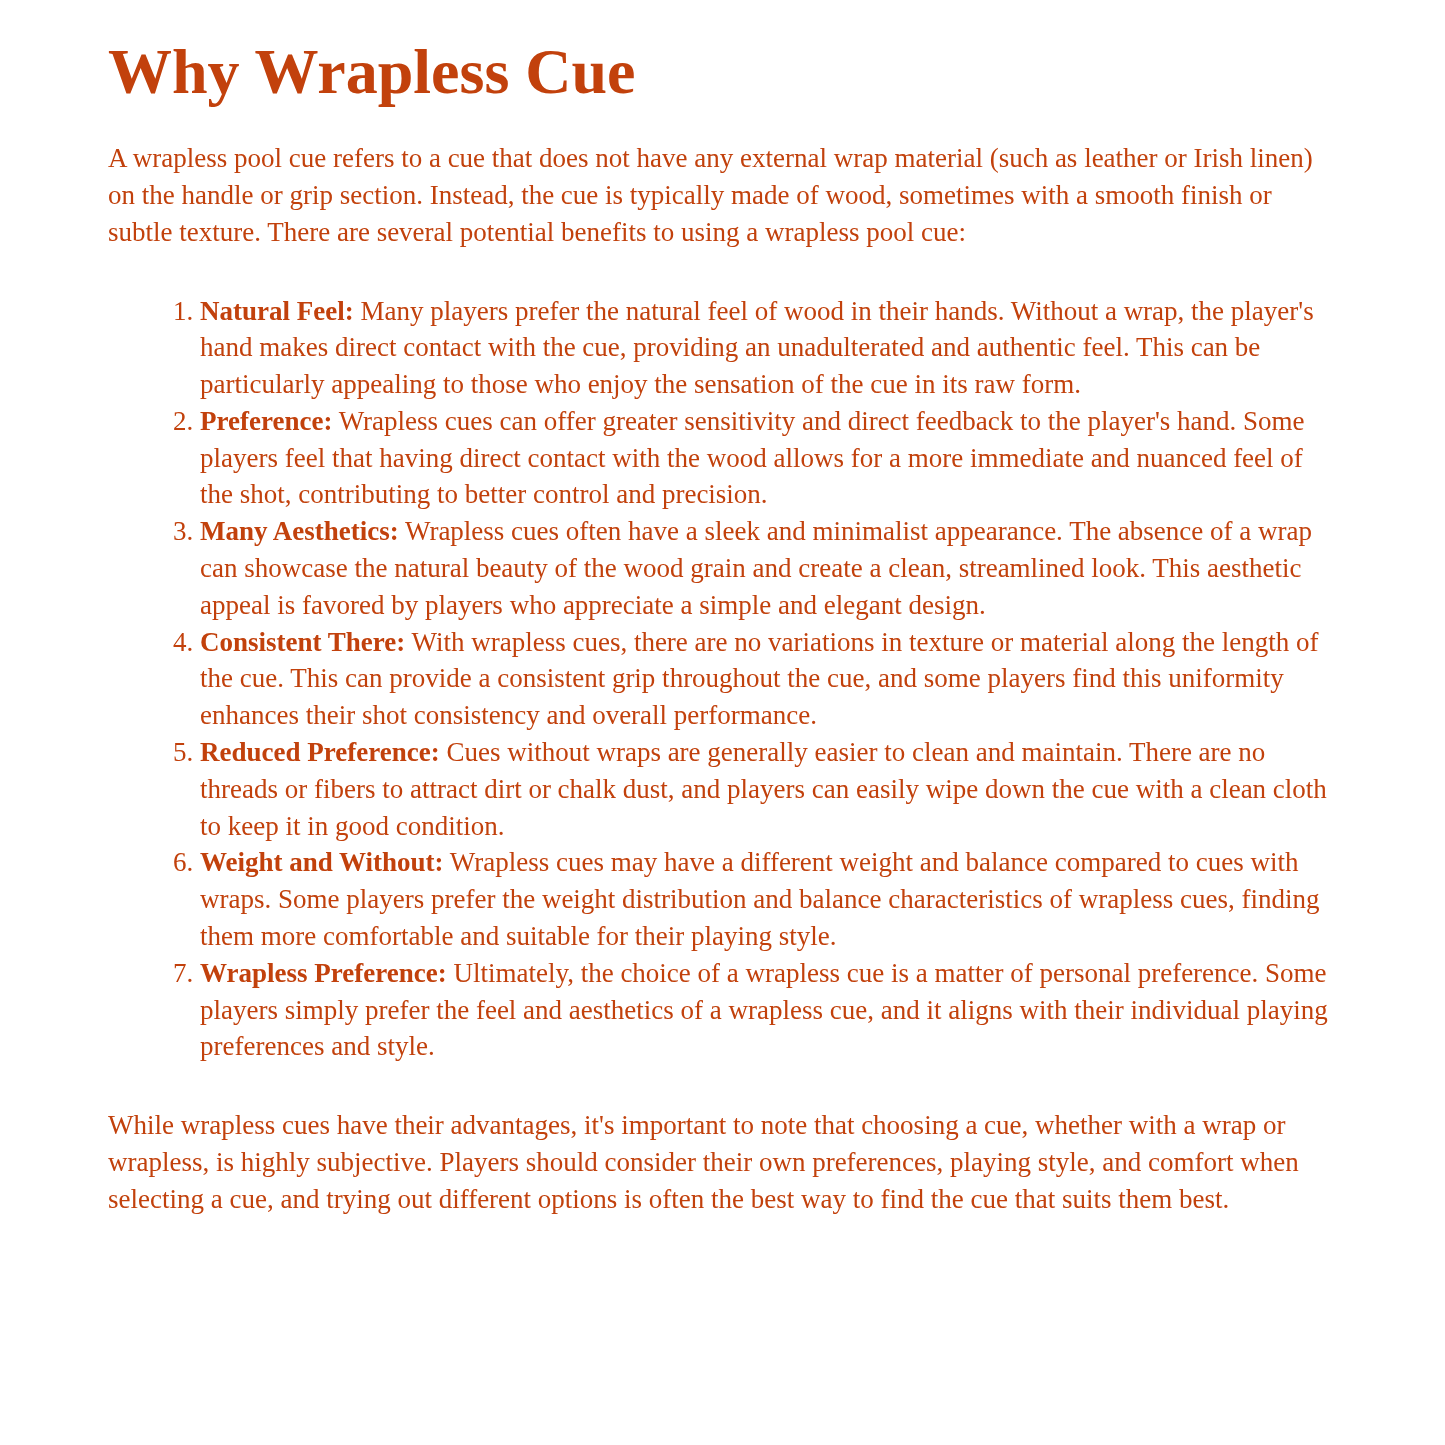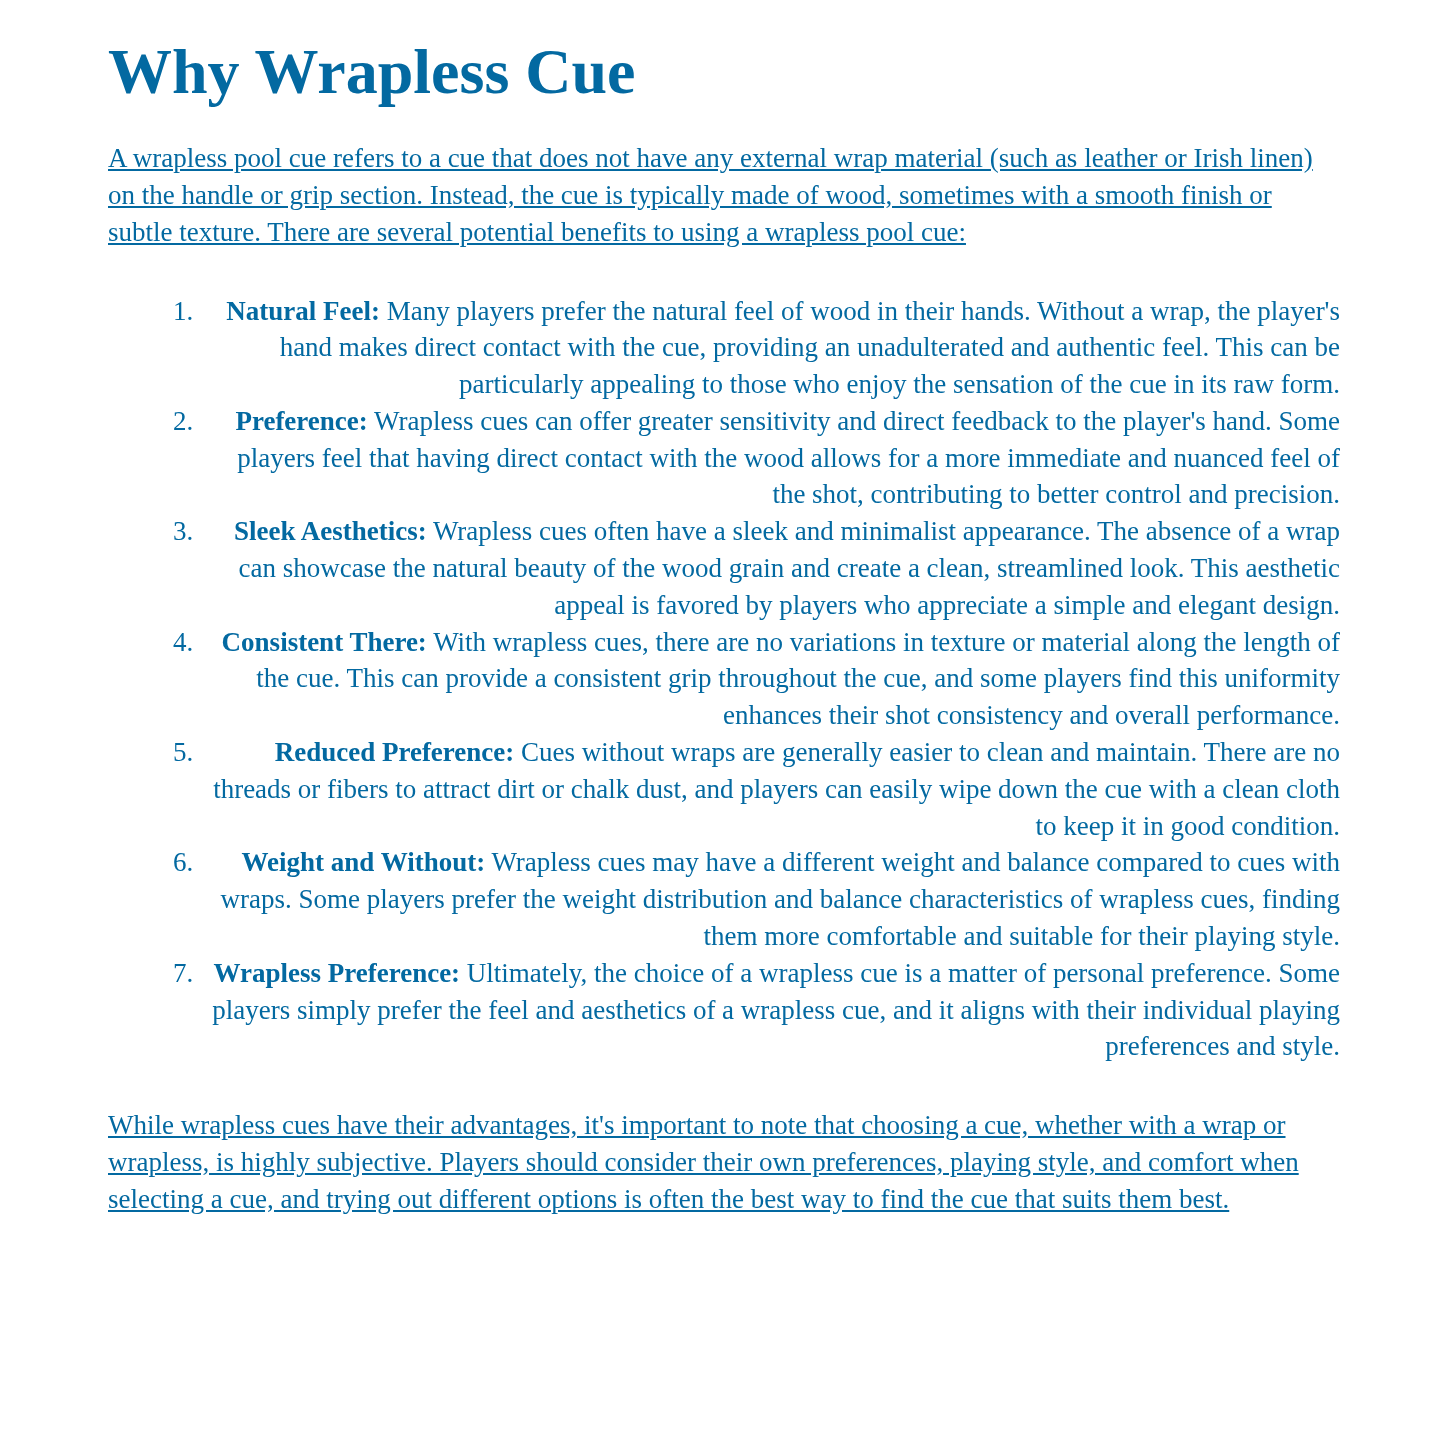--- a/index.html
+++ b/index.html
@@ -7,45 +7,43 @@
     padding: 0;
     background: #ffffff;
   }
   .page {
     position: relative;
     width: 1445px;
     height: 1445px;
     box-sizing: border-box;
     padding: 37px 105px 40px 108px;
     background: #ffffff;
-    color: #0369a1;
+    color: #c2410c;
     font-family: "Liberation Serif", "DejaVu Serif", serif;
     font-size: 27px;
     line-height: 36.8px;
     overflow: hidden;
   }
   h1.doc-title {
     margin: 0 0 34px 0;
     font-weight: 700;
     font-size: 64px;
     line-height: 1.08;
     letter-spacing: 0;
   }
   p.para {
     margin: 0;
-    text-decoration: underline;
   }
   p.intro-para {
     margin-bottom: 42px;
   }
   ol.benefits-list {
     margin: 8px 0 42px 0;
     padding: 0 0 0 92px;
     list-style: decimal outside;
-    text-align: right;
   }
   ol.benefits-list > li {
     margin: 0;
     padding: 0;
   }
   .item-label {
     font-weight: 700;
   }
 </style>
 </head>
@@ -53,21 +51,21 @@
 
 <div class="page">
 
   <h1 class="doc-title">Why Wrapless Cue</h1>
 
   <p class="para intro-para">A wrapless pool cue refers to a cue that does not have any external wrap material (such as leather or Irish linen) on the handle or grip section. Instead, the cue is typically made of wood, sometimes with a smooth finish or subtle texture. There are several potential benefits to using a wrapless pool cue:</p>
 
   <ol class="benefits-list">
     <li><span class="item-label">Natural Feel:</span> <span>Many players prefer the natural feel of wood in their hands. Without a wrap, the player's hand makes direct contact with the cue, providing an unadulterated and authentic feel. This can be particularly appealing to those who enjoy the sensation of the cue in its raw form.</span></li>
     <li><span class="item-label">Preference:</span> <span>Wrapless cues can offer greater sensitivity and direct feedback to the player's hand. Some players feel that having direct contact with the wood allows for a more immediate and nuanced feel of the shot, contributing to better control and precision.</span></li>
-    <li><span class="item-label">Sleek Aesthetics:</span> <span>Wrapless cues often have a sleek and minimalist appearance. The absence of a wrap can showcase the natural beauty of the wood grain and create a clean, streamlined look. This aesthetic appeal is favored by players who appreciate a simple and elegant design.</span></li>
+    <li><span class="item-label">Many Aesthetics:</span> <span>Wrapless cues often have a sleek and minimalist appearance. The absence of a wrap can showcase the natural beauty of the wood grain and create a clean, streamlined look. This aesthetic appeal is favored by players who appreciate a simple and elegant design.</span></li>
     <li><span class="item-label">Consistent There:</span> <span>With wrapless cues, there are no variations in texture or material along the length of the cue. This can provide a consistent grip throughout the cue, and some players find this uniformity enhances their shot consistency and overall performance.</span></li>
     <li><span class="item-label">Reduced Preference:</span> <span>Cues without wraps are generally easier to clean and maintain. There are no threads or fibers to attract dirt or chalk dust, and players can easily wipe down the cue with a clean cloth to keep it in good condition.</span></li>
     <li><span class="item-label">Weight and Without:</span> <span>Wrapless cues may have a different weight and balance compared to cues with wraps. Some players prefer the weight distribution and balance characteristics of wrapless cues, finding them more comfortable and suitable for their playing style.</span></li>
     <li><span class="item-label">Wrapless Preference:</span> <span>Ultimately, the choice of a wrapless cue is a matter of personal preference. Some players simply prefer the feel and aesthetics of a wrapless cue, and it aligns with their individual playing preferences and style.</span></li>
   </ol>
 
   <p class="para">While wrapless cues have their advantages, it's important to note that choosing a cue, whether with a wrap or wrapless, is highly subjective. Players should consider their own preferences, playing style, and comfort when selecting a cue, and trying out different options is often the best way to find the cue that suits them best.</p>
 
 </div>
 

